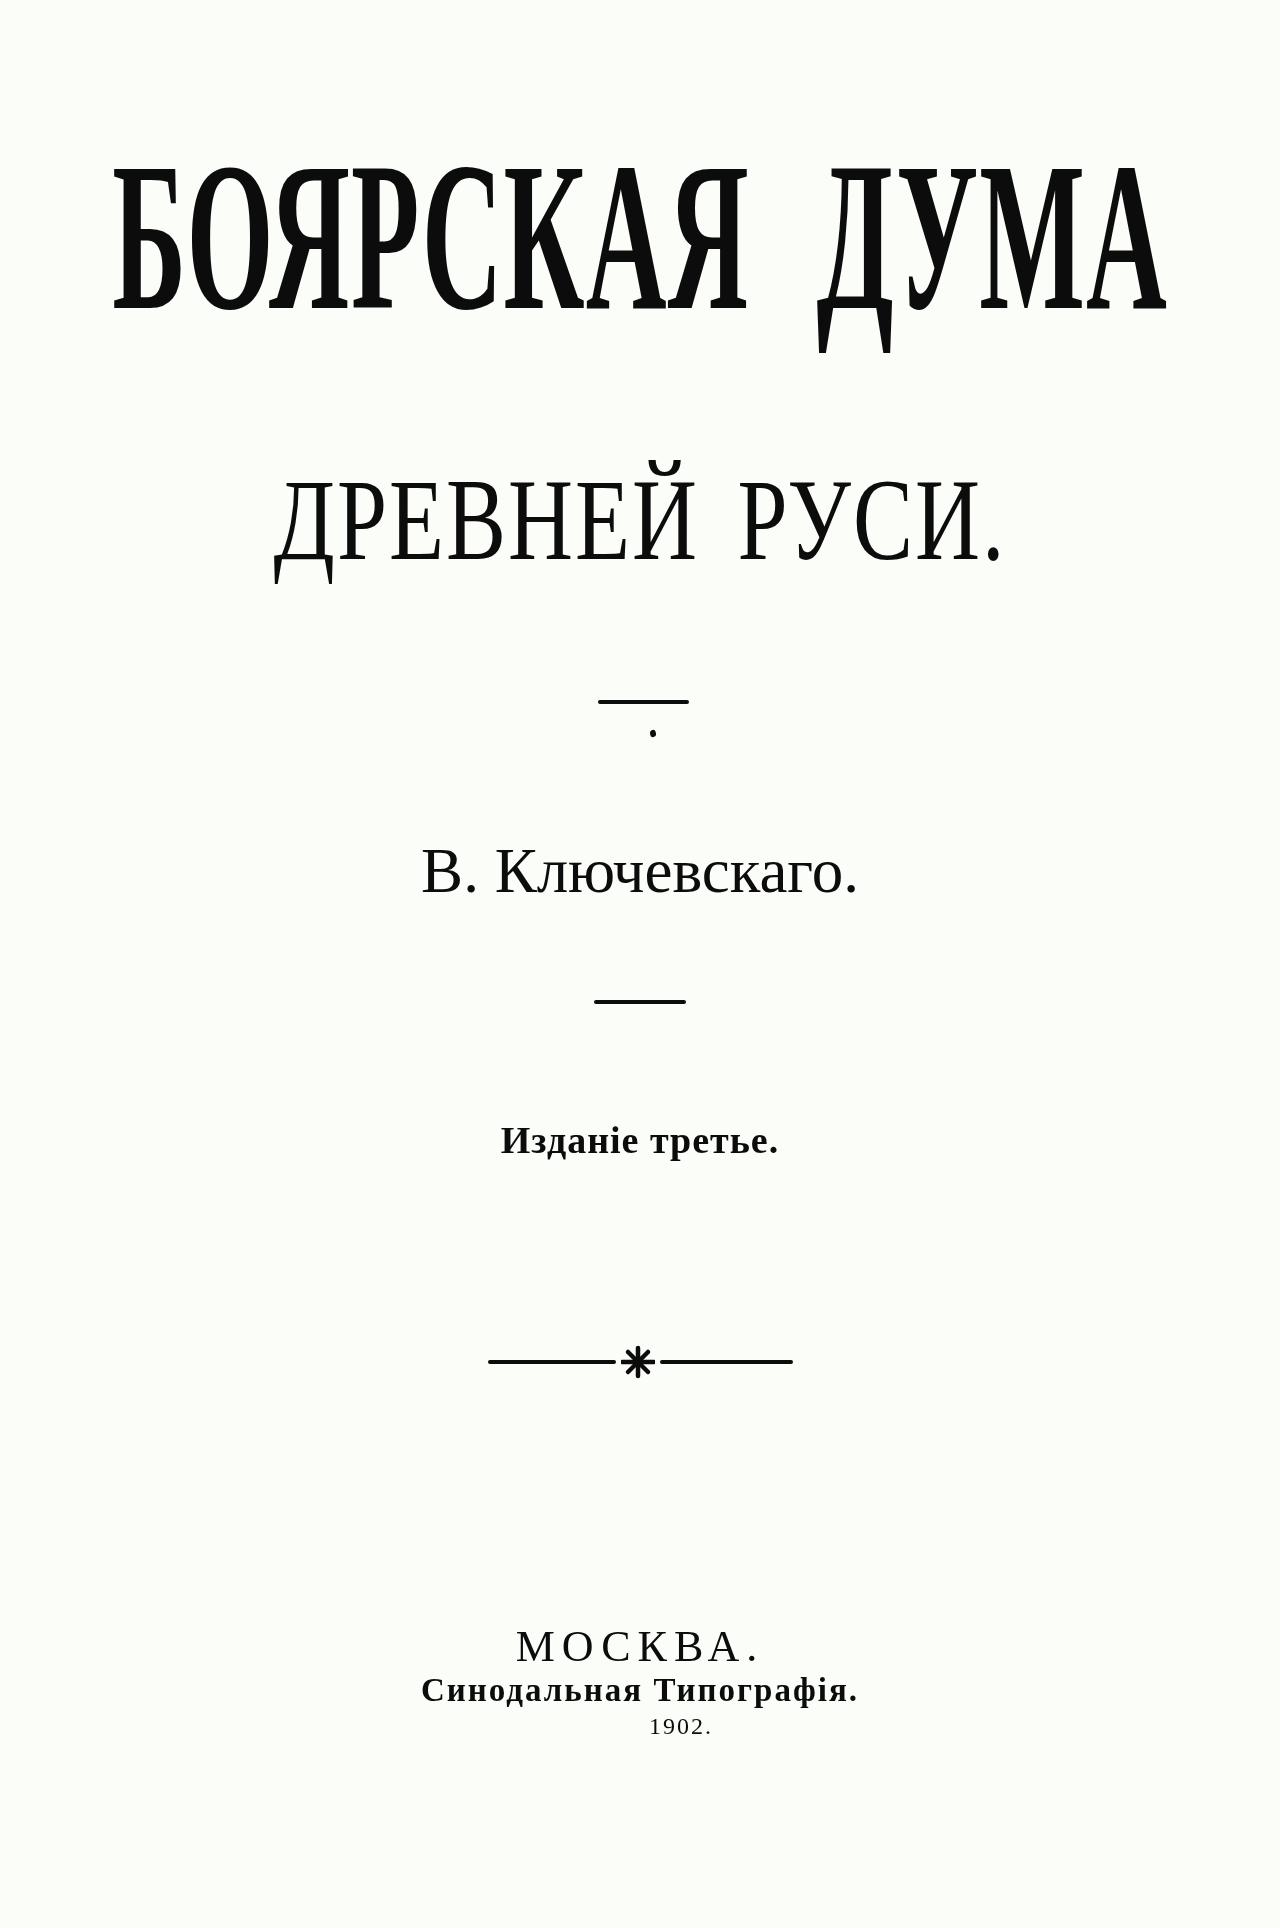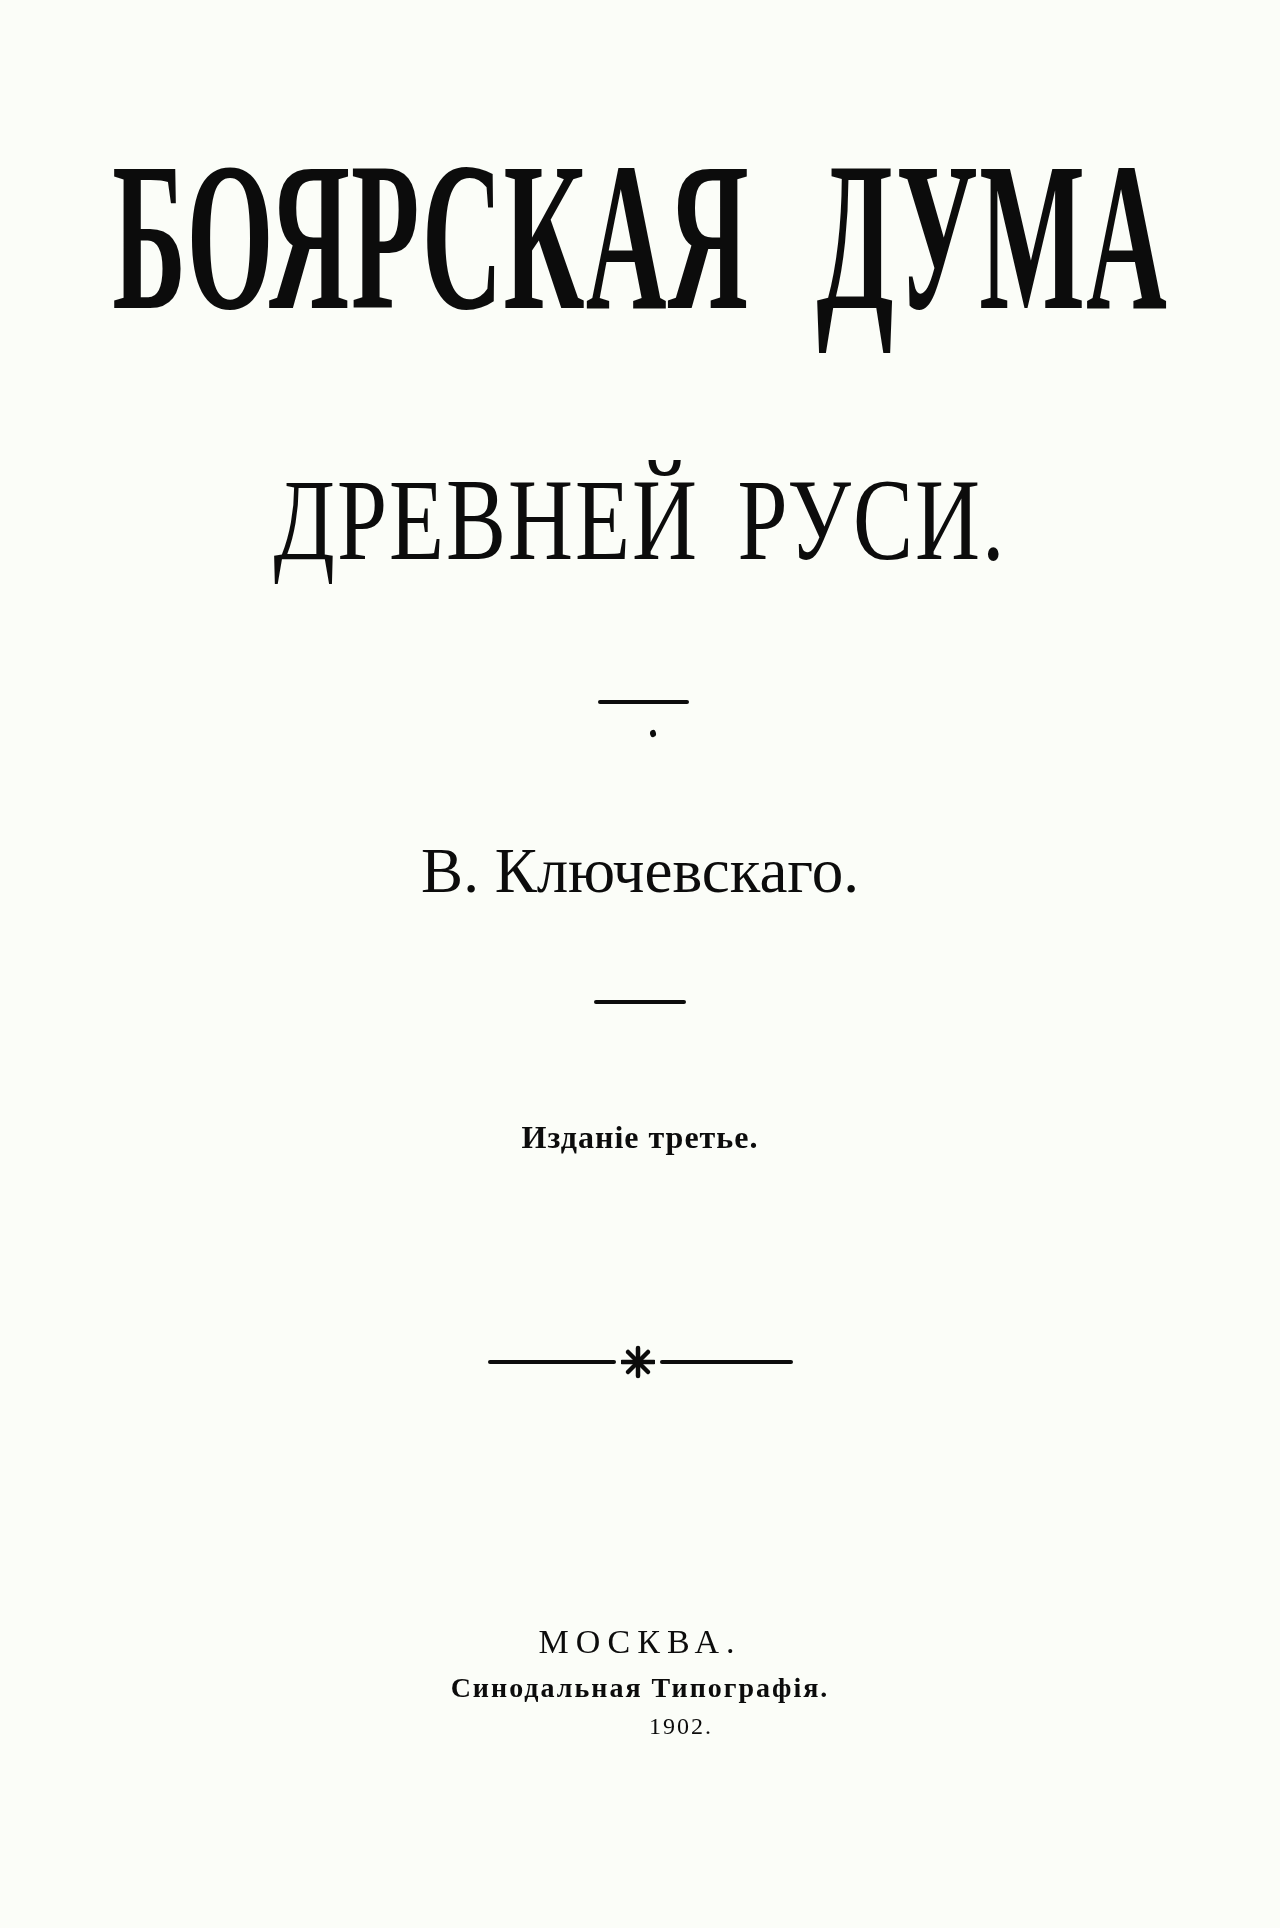--- a/index.html
+++ b/index.html
@@ -45,21 +45,21 @@
     line-height: 1;
   }
   .author-line {
     top: 828px;
     font-size: 63px;
     line-height: 1;
     margin-top: 12px;
   }
   .edition-line {
     top: 1121px;
-    font-size: 32px;
+    font-size: 38px;
     font-weight: bold;
     letter-spacing: 1px;
     line-height: 1;
   }
   .rule {
     position: absolute;
     background: var(--ink, #0c0c0c);
     border-radius: 2px;
   }
   .rule-top    { left: 598px; top: 700px; width: 91px; height: 4px; }
@@ -84,27 +84,27 @@
   .ornament .seg {
     background: var(--ink, #0c0c0c);
     height: 3.5px;
     border-radius: 2px;
   }
   .ornament .seg-left  { width: 128px; margin-right: 5px; }
   .ornament .seg-right { width: 133px; margin-left: 5px; }
   .ornament svg { display: block; }
   .imprint-city {
     top: 1625px;
-    font-size: 34px;
+    font-size: 44px;
     letter-spacing: 7px;
     line-height: 1;
   }
   .imprint-publisher {
     top: 1674px;
-    font-size: 28px;
+    font-size: 33px;
     font-weight: bold;
     letter-spacing: 2px;
     line-height: 1;
   }
   .imprint-year {
     top: 1714px;
     font-size: 24px;
     font-weight: normal;
     letter-spacing: 2px;
     line-height: 1;

